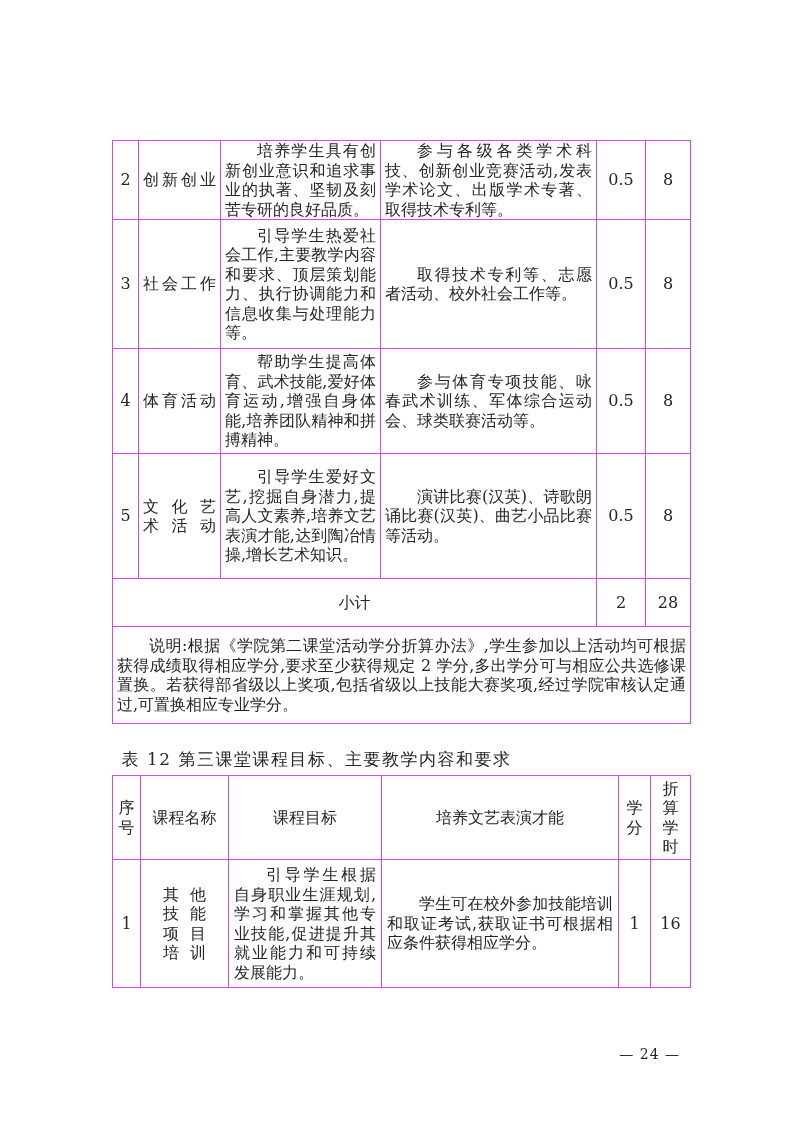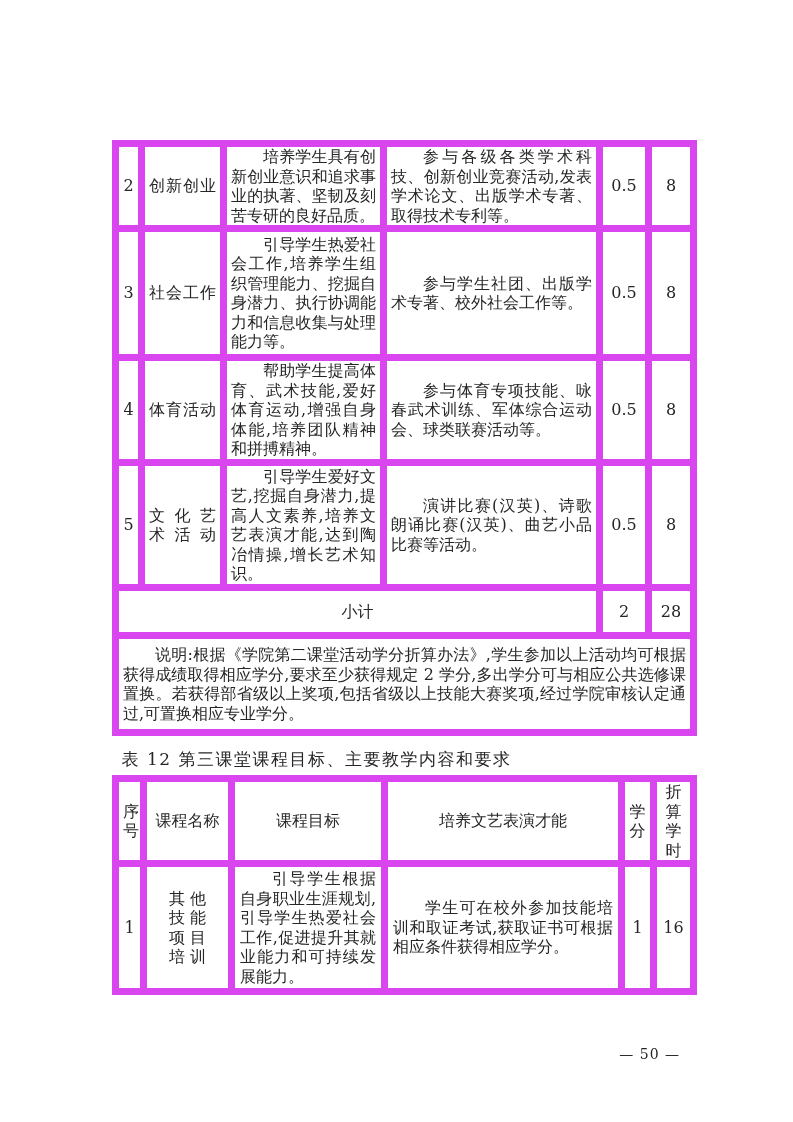--- a/index.html
+++ b/index.html
@@ -12,21 +12,21 @@
     color:#262626;
     overflow:hidden;
   }
   table.doc{
     position:absolute;
     border-collapse:collapse;
     table-layout:fixed;
     border:1.5px solid #3f3f3f;
   }
   table.doc td{
-    border:7px solid #d946ef;
+    border:1px solid #d946ef;
     font-size:16px;
     line-height:19.5px;
     vertical-align:middle;
     padding:0 4px;
     overflow:hidden;
     word-break:normal;
     line-break:strict;
   }
   .t1{left:112px;top:140px;width:578px;}
   .t2{left:112px;top:775px;width:578px;}
@@ -91,22 +91,22 @@
         <td class="c-center">2</td>
         <td class="c-name">创新创业</td>
         <td class="c-para">培养学生具有创新创业意识和追求事业的执著、坚韧及刻苦专研的良好品质。</td>
         <td class="c-para">参与各级各类学术科技、创新创业竞赛活动,发表学术论文、出版学术专著、取得技术专利等。</td>
         <td class="c-center">0.5</td>
         <td class="c-center">8</td>
       </tr>
       <tr style="height:129px">
         <td class="c-center">3</td>
         <td class="c-name">社会工作</td>
-        <td class="c-para">引导学生热爱社会工作,培养学生组织管理能力、挖掘自身潜力、执行协调能力和信息收集与处理能力等。</td>
-        <td class="c-para">参与学生社团、出版学术专著、校外社会工作等。</td>
+        <td class="c-para">引导学生热爱社会工作,主要教学内容和要求、顶层策划能力、执行协调能力和信息收集与处理能力等。</td>
+        <td class="c-para">取得技术专利等、志愿者活动、校外社会工作等。</td>
         <td class="c-center">0.5</td>
         <td class="c-center">8</td>
       </tr>
       <tr style="height:105px">
         <td class="c-center">4</td>
         <td class="c-name">体育活动</td>
         <td class="c-para">帮助学生提高体育、武术技能,爱好体育运动,增强自身体能,培养团队精神和拼搏精神。</td>
         <td class="c-para">参与体育专项技能、咏春武术训练、军体综合运动会、球类联赛活动等。</td>
         <td class="c-center">0.5</td>
         <td class="c-center">8</td>
@@ -153,23 +153,23 @@
 分</td>
         <td class="c-head">折
 算
 学
 时</td>
       </tr>
       <tr style="height:128px">
         <td class="c-center">1</td>
         <td class="c-name">其他技能
 项目培训</td>
-        <td class="c-para">引导学生根据自身职业生涯规划,引导学生热爱社会工作,促进提升其就业能力和可持续发展能力。</td>
+        <td class="c-para">引导学生根据自身职业生涯规划,学习和掌握其他专业技能,促进提升其就业能力和可持续发展能力。</td>
         <td class="c-para">学生可在校外参加技能培训和取证考试,获取证书可根据相应条件获得相应学分。</td>
         <td class="c-center">1</td>
         <td class="c-center">16</td>
       </tr>
     </tbody>
   </table>
 
-  <div class="page-number">— 50 —</div>
+  <div class="page-number">— 24 —</div>
 
 </div>
 
 </body></html>

